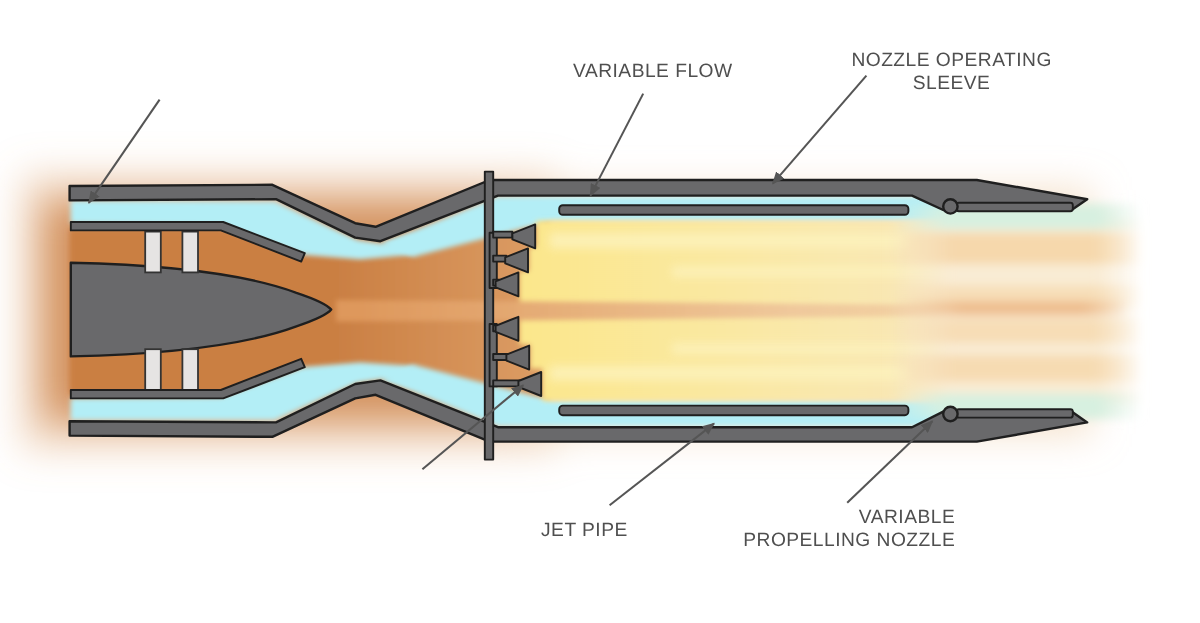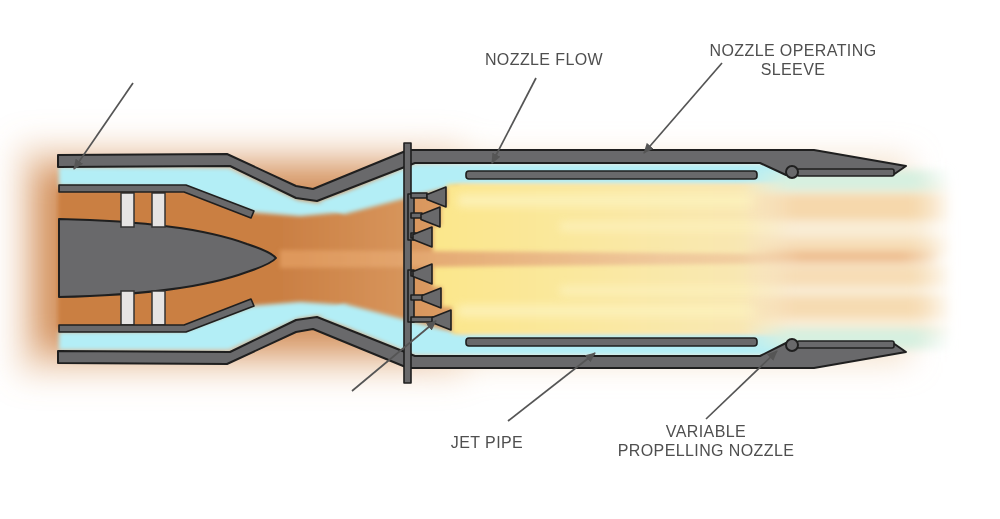--- a/index.html
+++ b/index.html
@@ -14,21 +14,21 @@
   .stage{position:relative;width:1000px;height:519px;background:var(--background);overflow:hidden;
          font-family:"Liberation Sans",sans-serif;}
   .stage svg{position:absolute;left:0;top:0;}
   .lbl{position:absolute;font-size:16px;line-height:1.18;color:var(--label-text);
        letter-spacing:.4px;text-align:center;white-space:pre-line;user-select:none;}
   .lbl-bypass{left:86px;top:59px;width:180px;}
   .lbl-cooling{left:464px;top:51px;width:160px;}
   .lbl-sleeve{left:693px;top:42px;width:200px;}
   .lbl-afterburner{left:255px;top:394px;width:160px;}
   .lbl-jetpipe{left:417px;top:434px;width:140px;}
-  .lbl-nozzle{left:616px;top:423px;width:180px;}
+  .lbl-nozzle{left:616px;top:423px;width:180px;text-align:right;}
   .metal{fill:var(--metal);stroke:var(--metal-outline);stroke-width:2;stroke-linejoin:round;}
   .metal-thin{fill:var(--metal);stroke:var(--metal-outline);stroke-width:1.6;stroke-linejoin:round;}
   .strut{fill:var(--strut);stroke:#333;stroke-width:1.5;}
   .leader{stroke:var(--leader);stroke-width:1.7;fill:none;}
 </style>
 </head>
 <body>
 
 <div class="stage">
   <svg width="1000" height="519" viewBox="0 0 1000 519">
@@ -162,19 +162,19 @@
     <path class="metal-thin" d="M432,317.5 L451,310 L451,330 L432,322.5 Z"></path>
 
     <line class="leader" x1="133" y1="83" x2="74" y2="169" marker-end="url(#ah)"></line>
     <line class="leader" x1="536" y1="78" x2="492" y2="163" marker-end="url(#ah)"></line>
     <line class="leader" x1="722" y1="63" x2="644" y2="153" marker-end="url(#ah)"></line>
     <line class="leader" x1="352" y1="391" x2="436" y2="321" marker-end="url(#ah)"></line>
     <line class="leader" x1="508" y1="421" x2="595" y2="353" marker-end="url(#ah)"></line>
     <line class="leader" x1="706" y1="419" x2="777" y2="351" marker-end="url(#ah)"></line>
   </svg>
 
-  <div class="lbl lbl-cooling">NOZZLE FLOW</div>
+  <div class="lbl lbl-cooling">VARIABLE FLOW</div>
   <div class="lbl lbl-sleeve">NOZZLE OPERATING
 SLEEVE</div>
   <div class="lbl lbl-jetpipe">JET PIPE</div>
   <div class="lbl lbl-nozzle">VARIABLE
 PROPELLING NOZZLE</div>
 </div>
 
 </body></html>

